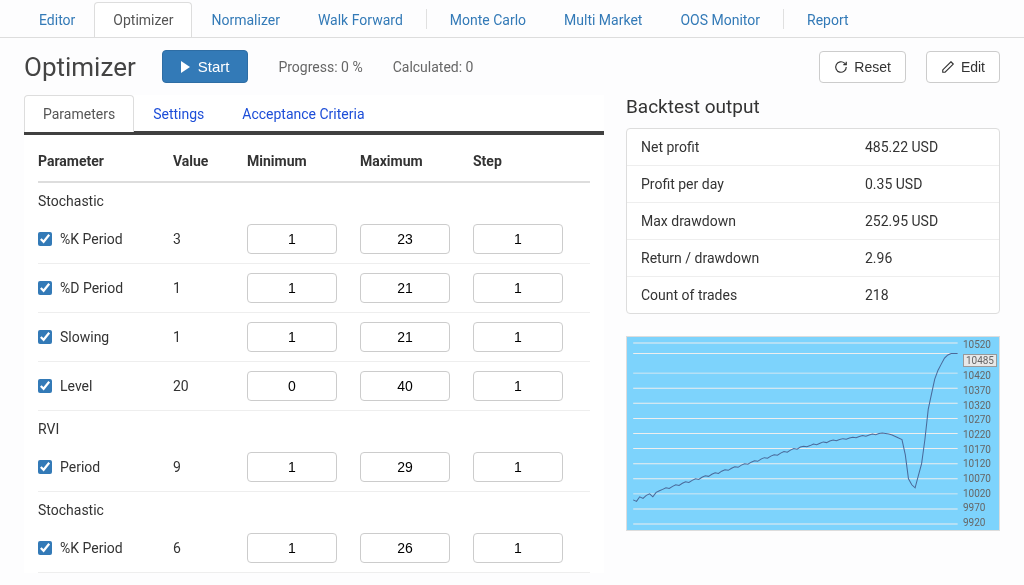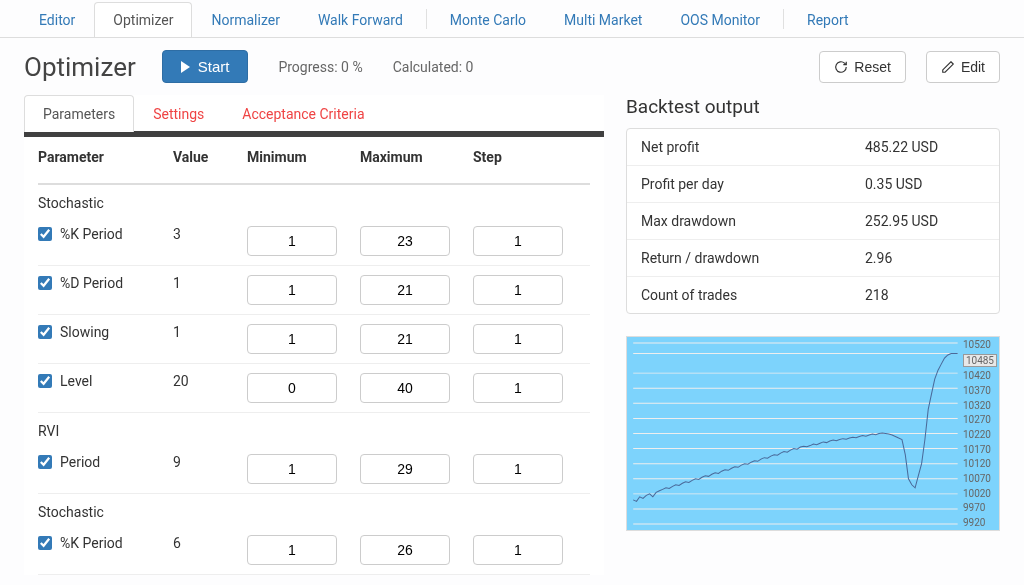--- a/index.html
+++ b/index.html
@@ -86,43 +86,43 @@
   display: flex;
   gap: 22px;
   padding: 0 24px 20px 24px;
 }
 .left {
   width: 580px;
   background: #fff;
 }
 .sub-tabs {
   display: flex;
-  border-bottom: 6px solid #404040;
+  border-bottom: 4px solid #404040;
 }
 .sub-tabs .stab {
   padding: 10px 18px;
-  color: #ef4444;
+  color: #1d4ed8;
   cursor: pointer;
   border: 1px solid transparent;
   border-bottom: none;
   margin-bottom: -1px;
   border-top-left-radius: 4px;
   border-top-right-radius: 4px;
 }
 .sub-tabs .stab.active {
   color: #555;
   background: #fff;
   border-color: #ddd;
 }
 .param-table {
   padding: 12px 14px 0 14px;
 }
 .param-head, .param-row {
   display: flex;
-  align-items: flex-start;
+  align-items: center;
   min-height: 36px;
 }
 .param-head {
   font-weight: 700;
   color: #333;
   border-bottom: 2px solid #ddd;
   padding-bottom: 6px;
 }
 .param-row { border-bottom: 1px solid #eee; padding: 9px 0;}
 .col-name { width: 135px; display: flex; align-items: center; gap: 8px; }

